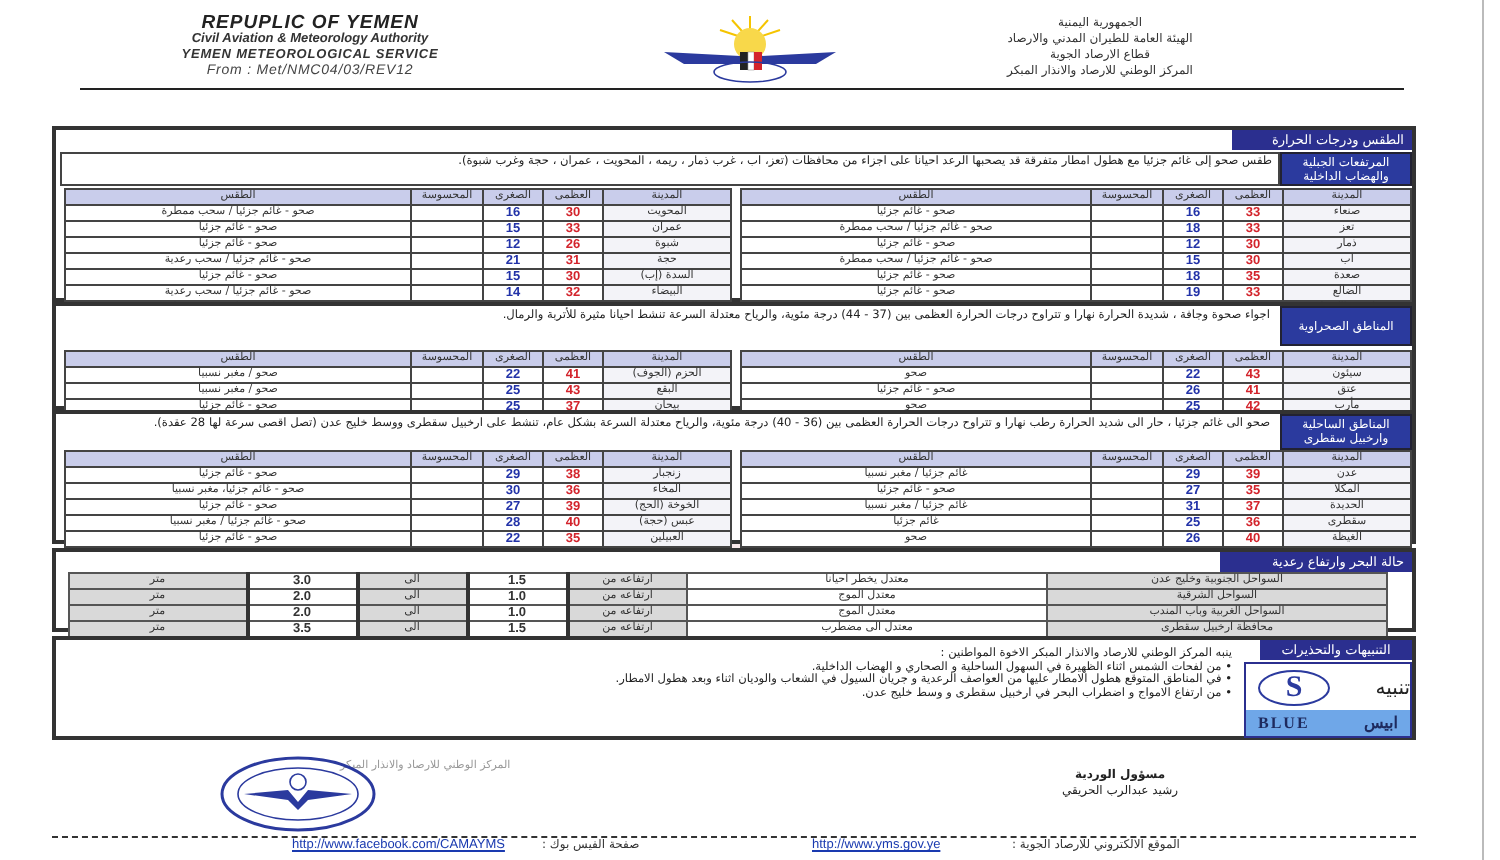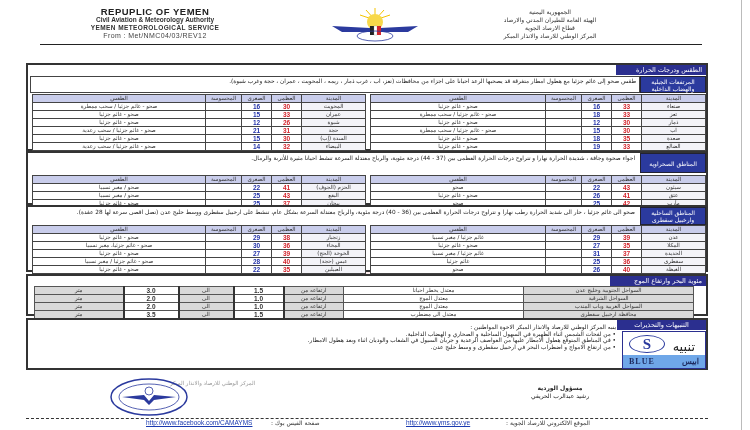--- a/index.html
+++ b/index.html
@@ -2,21 +2,21 @@
 <html><head>
 <meta charset="utf-8">
 <style>
   * { box-sizing: border-box; margin: 0; padding: 0; }
   html, body { width: 750px; height: 430px; background: #ffffff; overflow: hidden; }
   body { font-family: "DejaVu Sans", sans-serif; color: #222; position: relative; }
   .page { position: absolute; left: 0; top: 0; width: 750px; height: 430px; }
   .right-rule { position: absolute; right: 8px; top: 0; width: 1px; height: 430px; background: #bbb; }
 
   
-  .hdr-en { position: absolute; left: 40px; top: 8px; width: 230px; text-align: center; line-height: 8px; }
+  .hdr-en { position: absolute; left: 40px; top: 8px; width: 230px; text-align: center; line-height: 8px; font-style: italic; }
   .hdr-en .t1 { font-family: "Liberation Sans", sans-serif; font-weight: bold; font-size: 9.5px; color: #222; letter-spacing: 0.5px; }
   .hdr-en .t2 { font-family: "Liberation Sans", sans-serif; font-weight: bold; font-size: 6.5px; color: #333; }
   .hdr-en .t3 { font-family: "Liberation Sans", sans-serif; font-weight: bold; font-size: 6.5px; color: #333; letter-spacing: 0.4px; }
   .hdr-en .t4 { font-family: "Liberation Sans", sans-serif; font-size: 7px; color: #444; letter-spacing: 0.4px; }
   .hdr-ar { position: absolute; left: 450px; top: 8px; width: 200px; text-align: center; direction: rtl; font-size: 6px; line-height: 8px; color: #333; }
   .logo { position: absolute; left: 330px; top: 6px; width: 90px; height: 40px; }
   .hdr-line { position: absolute; left: 40px; top: 44px; width: 662px; height: 1px; background: #222; }
   .period { position: absolute; left: 120px; top: 46px; width: 580px; direction: rtl; text-align: right; font-size: 6.5px; line-height: 8px; color: #222; }
   .period b { font-weight: bold; }
 
@@ -33,24 +33,24 @@
   table.wx td.city { background: #f3f3f8; }
 
   
   table.sea { position: absolute; border-collapse: collapse; font-size: 5.5px; direction: rtl; }
   table.sea td { border: 1px solid #555; height: 8px; line-height: 7px; text-align: center; color: #333; }
   table.sea td.g { background: #d9d9d9; }
   table.sea td.num { font-weight: bold; font-family: "Liberation Sans", sans-serif; font-size: 6.5px; background: #fff; border-left: 2px solid #333; border-right: 2px solid #333; }
   table.sea td.w { background: #fff; }
 
   
-  .warn-title { position: absolute; right: 0; top: 0; width: 89px; background: #2b2f8f; color: #fff; font-size: 6.5px; text-align: center; direction: rtl; padding: 1px 0; }
+  .warn-title { position: absolute; right: 0; top: 0; width: 76px; background: #2b2f8f; color: #fff; font-size: 6.5px; text-align: center; direction: rtl; padding: 1px 0; }
   .warn-box { position: absolute; right: 0; top: 11px; width: 84px; height: 38px; background: #fff; border: 1px solid #2b2f8f; }
   .warn-s { position: absolute; left: 6px; top: 3px; width: 36px; height: 18px; border: 1px solid #2b3a9e; border-radius: 50%; text-align: center; font-family: "Liberation Serif", serif; font-weight: bold; font-size: 15px; line-height: 17px; color: #2b3a9e; }
-  .warn-lbl { position: absolute; right: 10px; top: 7px; font-size: 13px; direction: rtl; color: #222; }
+  .warn-lbl { position: absolute; right: 0; top: 7px; font-size: 10px; direction: rtl; color: #222; }
   .warn-level { position: absolute; left: 0; bottom: 0; width: 100%; height: 13px; background: #6fa7e8; font-size: 8px; line-height: 13px; color: #1e2a5e; font-family: "Liberation Serif", serif; font-weight: bold; display: flex; justify-content: space-between; padding: 0 6px; letter-spacing: 1px; }
   .warn-text { position: absolute; right: 90px; top: 4px; width: 560px; direction: rtl; text-align: right; font-size: 5.8px; line-height: 6.6px; color: #222; }
 
   
   .sign { position: absolute; left: 500px; top: 384px; width: 120px; direction: rtl; text-align: center; font-size: 6px; line-height: 8px; color: #222; }
   .stamp { position: absolute; left: 108px; top: 377px; width: 82px; height: 40px; }
   .stamp-txt { position: absolute; left: 170px; top: 380px; font-size: 5.5px; color: #999; direction: rtl; }
   .dash { position: absolute; left: 26px; top: 418px; width: 682px; border-top: 1px dashed #333; }
   .links { position: absolute; left: 26px; top: 419px; width: 682px; font-size: 6px; line-height: 8px; color: #333; }
   .links a { color: #1a3ab0; text-decoration: underline; font-family: "Liberation Sans", sans-serif; font-size: 6.5px; }
@@ -401,21 +401,21 @@
             <td class="mx">35</td>
             <td class="mn">22</td>
             <td></td>
             <td>صحو - غائم جزئيا</td>
           </tr>
       </tbody>
     </table>
   </div>
 
   <div class="sec" style="top:274px; height:42px;">
-    <div class="sec-title" style="top:0; width:96px;">مئوية البحر وارتفاع الموج</div>
+    <div class="sec-title" style="top:0; width:96px;">حالة البحر وارتفاع رعدية</div>
     <table class="sea" style="top:10px; left:6px; width:660px;">
       <tbody>
         <tr>
           <td class="g" style="width:170px">السواحل الجنوبية وخليج عدن</td>
           <td class="w" style="width:180px">معتدل يخطر احيانا</td>
           <td class="g" style="width:60px">ارتفاعه من</td>
           <td class="num" style="width:50px">1.5</td>
           <td class="g" style="width:55px">الى</td>
           <td class="num" style="width:55px">3.0</td>
           <td class="g">متر</td>

